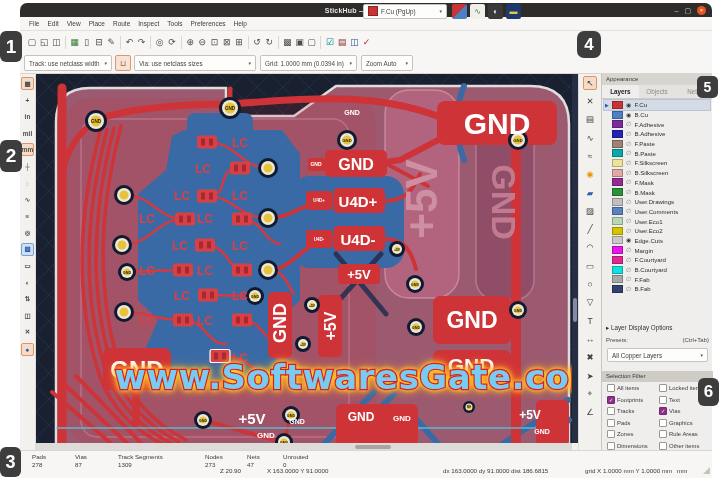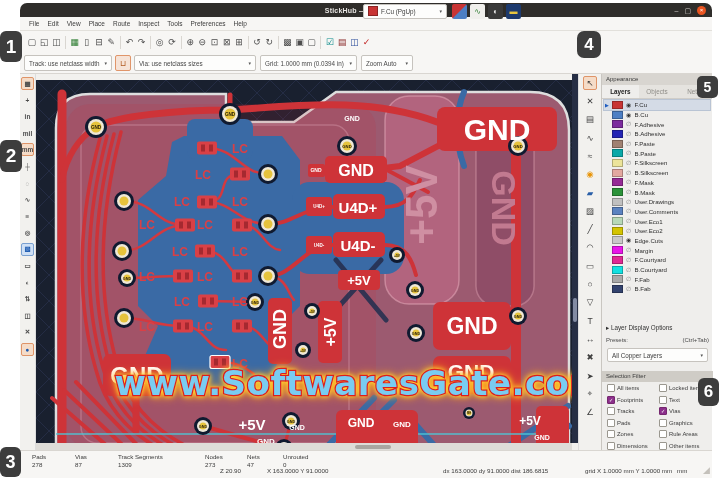--- a/index.html
+++ b/index.html
@@ -31,21 +31,21 @@
   .track-width-btn{position:absolute;left:95px;top:2px;width:16px;height:16px;border:1px solid #e0956a;background:#f6e3d7;border-radius:2px;display:flex;align-items:center;justify-content:center;font-size:8px;color:#b05a20;box-sizing:border-box}
   #combo-via{left:114px;width:122px}
   #combo-grid{left:240px;width:97px}
   #combo-zoom{left:341px;width:52px}
   
   .main{position:absolute;left:20px;top:74px;width:692px;height:376px;background:#f2f1ee}
   .left-toolbar{position:absolute;left:0;top:0;width:16px;height:376px;background:#f2f1ee;border-right:1px solid #ddd;display:flex;flex-direction:column;align-items:center;padding-top:3px;gap:3.6px;box-sizing:border-box}
   .lt-icon{width:13px;height:13px;font-size:6.5px;color:#4c4c4c;display:flex;align-items:center;justify-content:center;border:1px solid transparent;border-radius:2px;box-sizing:border-box;flex:none;font-weight:bold}
   .lt-icon.hl{background:#f5dcc8;border-color:#df9468}
   .lt-icon.hlb{background:#cfe0f5;border-color:#7aa0d0;color:#1c5ab0}
-  .canvas-wrap{position:absolute;left:16px;top:6px;width:536px;height:369px;background:#19202f}
+  .canvas-wrap{position:absolute;left:16px;top:0;width:536px;height:369px;background:#19202f}
   .vscroll{position:absolute;left:552px;top:0;width:6px;height:369px;background:#262e44}
   .vthumb{position:absolute;left:1px;top:224px;width:4px;height:24px;background:#828ba3;border-radius:2px}
   .hscroll{position:absolute;left:16px;top:369px;width:536px;height:7px;background:#dedcd8}
   .hthumb{position:absolute;left:319px;top:1.5px;width:36px;height:4px;background:#a9a6a1;border-radius:2px}
   .right-toolbar{position:absolute;left:558px;top:0;width:23px;height:376px;background:#f2f1ee;border-left:1px solid #ddd;display:flex;flex-direction:column;align-items:center;padding-top:2px;gap:4.8px;box-sizing:border-box}
   .rt-icon{width:14px;height:13.5px;font-size:8.5px;color:#3e3e3e;display:flex;align-items:center;justify-content:center;border:1px solid transparent;border-radius:2px;box-sizing:border-box;flex:none}
   .rt-icon.hl{background:#f5dcc8;border-color:#df9468}
   
   .panel{position:absolute;left:581px;top:0;width:111px;height:376px;background:#efeeec;border-left:1px solid #c9c6c1;box-sizing:border-box}
   .panel-header{height:11px;background:#d8d5d0;font-size:6px;color:#3a3a3a;padding:2px 4px 0;box-sizing:border-box}

